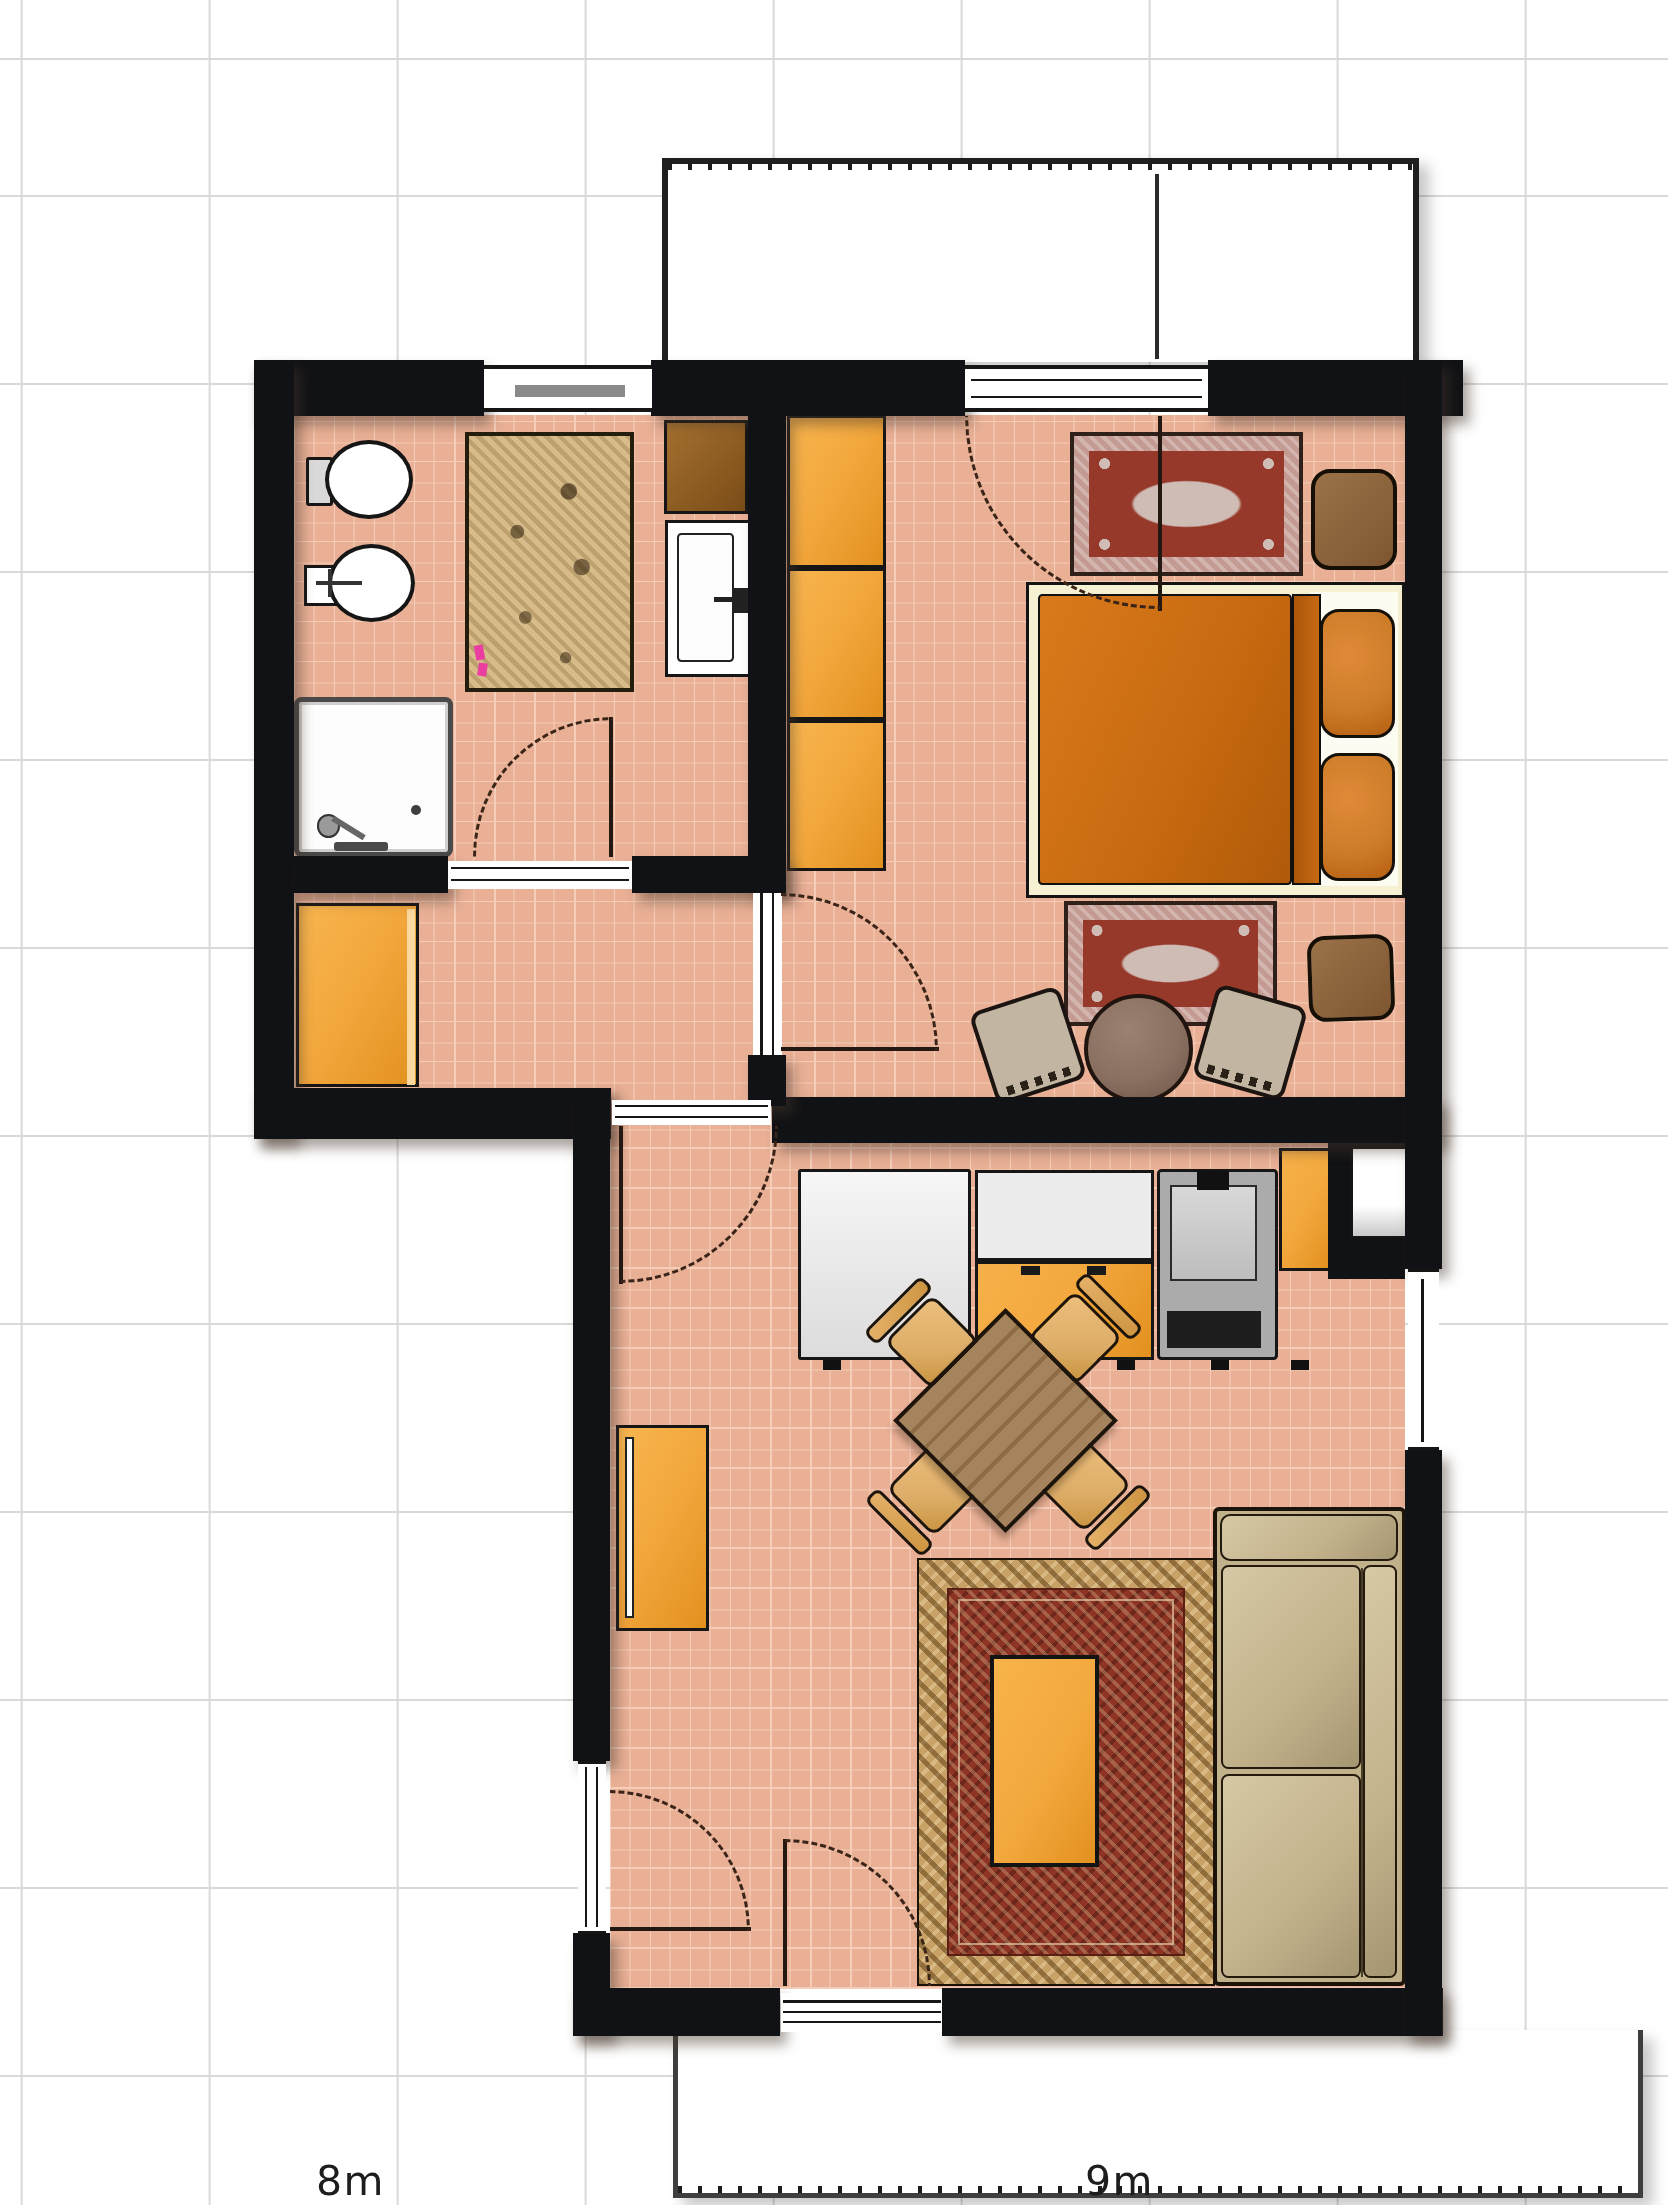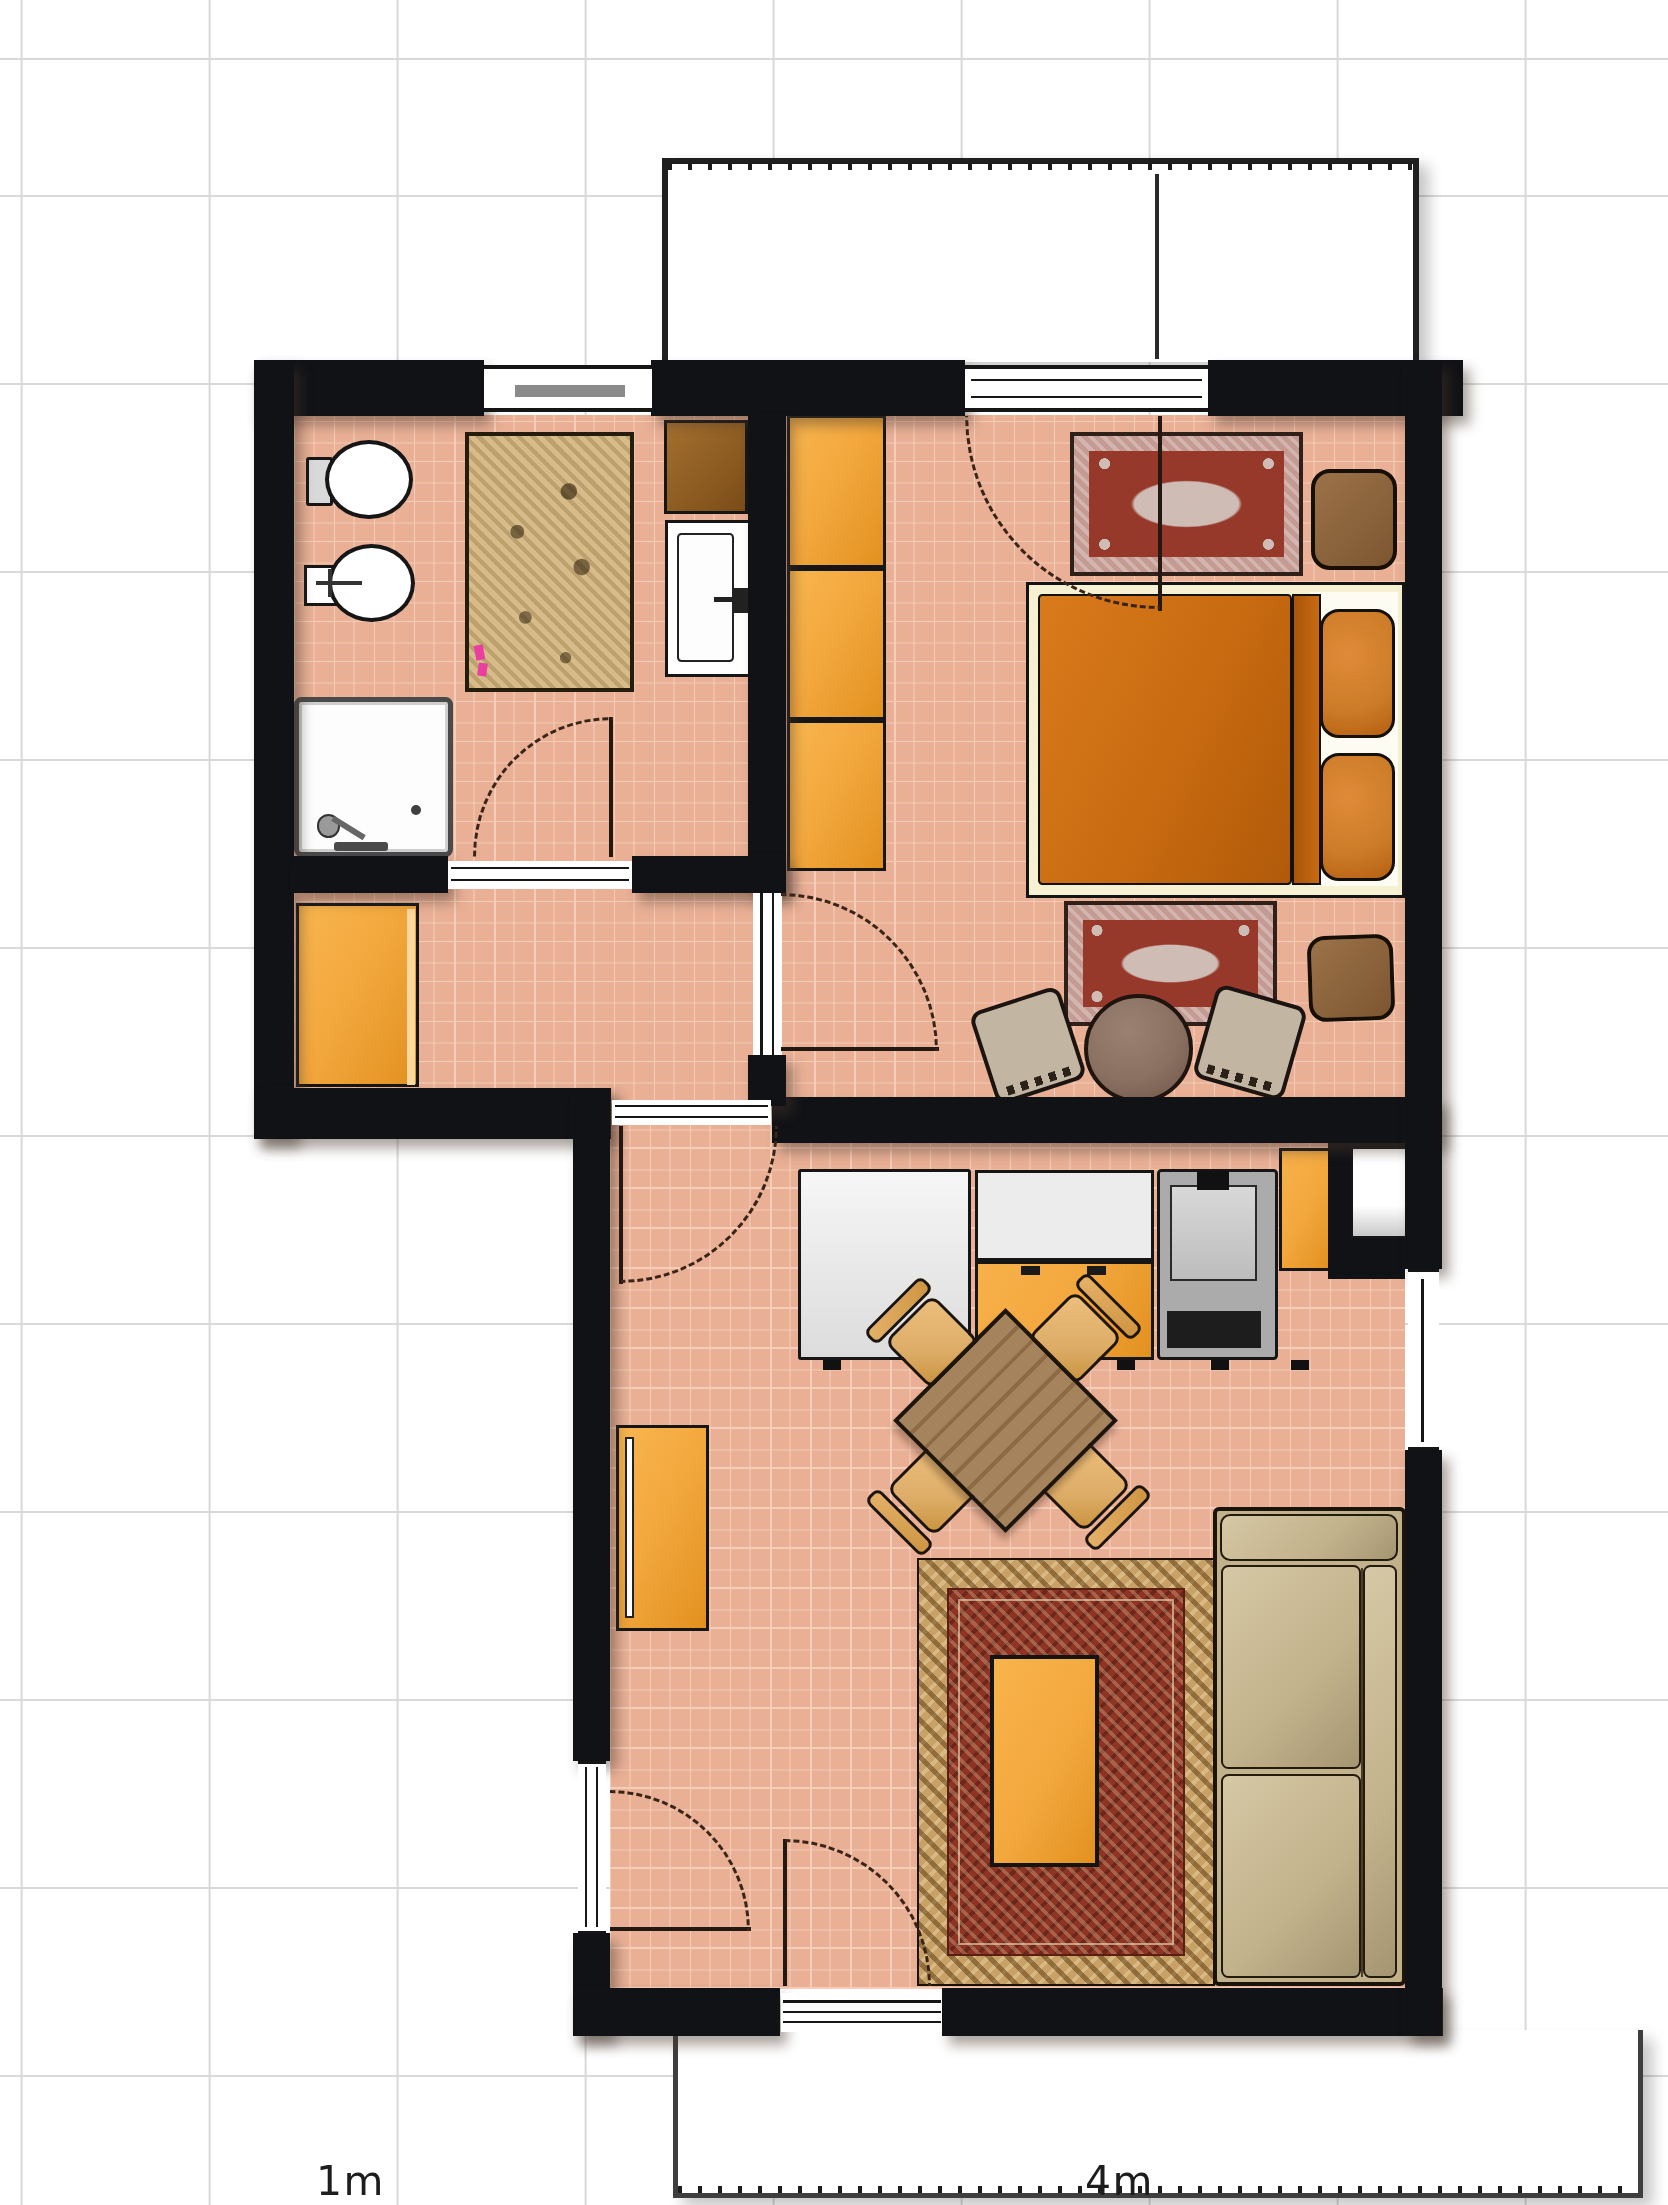--- a/index.html
+++ b/index.html
@@ -249,17 +249,17 @@
   <div class="abs leaf" style="left:610px;top:1927px;width:141px;height:4.4px;"></div>
   <div class="abs arcbox" style="left:610px;top:1790px;width:141px;height:141px;">
       <i style="left:-141px;top:0;width:275px;height:275px;"></i>
     </div>
 
   <div class="abs leaf" style="left:783px;top:1839px;width:4.4px;height:147px;"></div>
   <div class="abs arcbox" style="left:785px;top:1839px;width:147px;height:147px;">
       <i style="left:-147px;top:0;width:287px;height:287px;"></i>
     </div>
 
-  <div class="abs label" style="left:316px;top:2157px;">1m</div>
-  <div class="abs label" style="left:1085px;top:2157px;">4m</div>
+  <div class="abs label" style="left:316px;top:2157px;">8m</div>
+  <div class="abs label" style="left:1085px;top:2157px;">9m</div>
 
 </div>
 
 
 </body></html>

